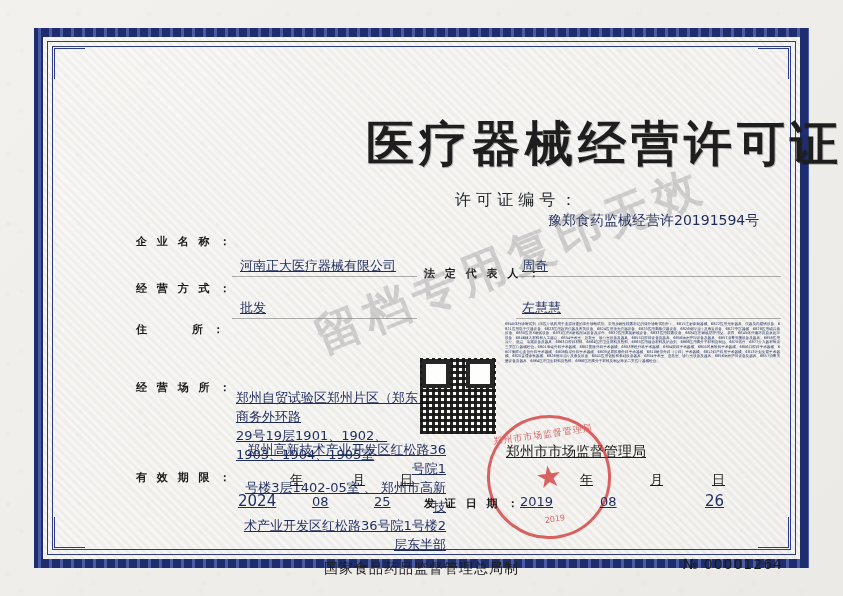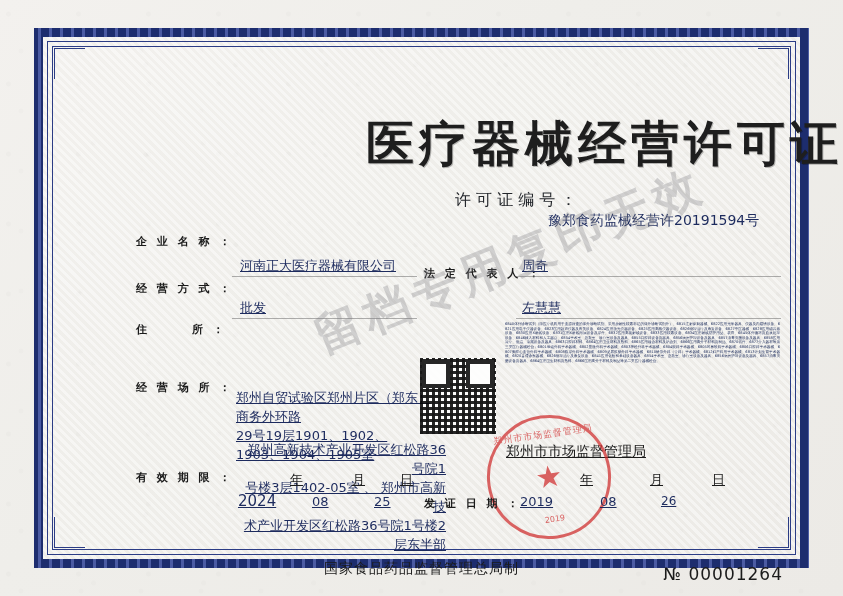--- a/index.html
+++ b/index.html
@@ -244,22 +244,22 @@
     left: 0; right: 0;
     bottom: 18px;
     text-align: center;
     font-size: 14px;
     color: #1b1b1b;
     letter-spacing: 1px;
   }
   #footer-serial {
     position: absolute;
     right: 60px;
-    bottom: 12px;
-    font-size: 17px;
+    bottom: 24px;
+    font-size: 14px;
     color: #1b1b1b;
     letter-spacing: 1px;
   }
 </style>
 </head>
 <body>
 
 <div id="certificate">
 
   <div id="paper-texture"></div>
@@ -320,21 +320,21 @@
   <div class="value" style="left:312px; top:492px; font-size:13px;">08</div>
   <div class="value" style="left:352px; top:470px; font-size:13px; color:#1b1b1b;">月</div>
   <div class="value" style="left:374px; top:492px; font-size:13px;">25</div>
   <div class="value" style="left:400px; top:470px; font-size:13px; color:#1b1b1b;">日</div>
 
   <div class="label" style="left:424px; top:496px;">发 证 日 期 ：</div>
   <div class="value" style="left:520px; top:492px; font-size:13px;">2019</div>
   <div class="value" style="left:580px; top:470px; font-size:13px; color:#1b1b1b;">年</div>
   <div class="value" style="left:600px; top:492px; font-size:13px;">08</div>
   <div class="value" style="left:650px; top:470px; font-size:13px; color:#1b1b1b;">月</div>
-  <div class="value" style="left:661px; top:492px; font-size:12px;">26</div>
+  <div class="value" style="left:705px; top:492px; font-size:15px;">26</div>
   <div class="value" style="left:712px; top:470px; font-size:13px; color:#1b1b1b;">日</div>
 
   <div id="watermark">留档专用复印无效</div>
 
   <div id="footer-issuer">国家食品药品监督管理总局制</div>
   <div id="footer-serial">№ 00001264</div>
 
 </div>
 
 </body></html>

